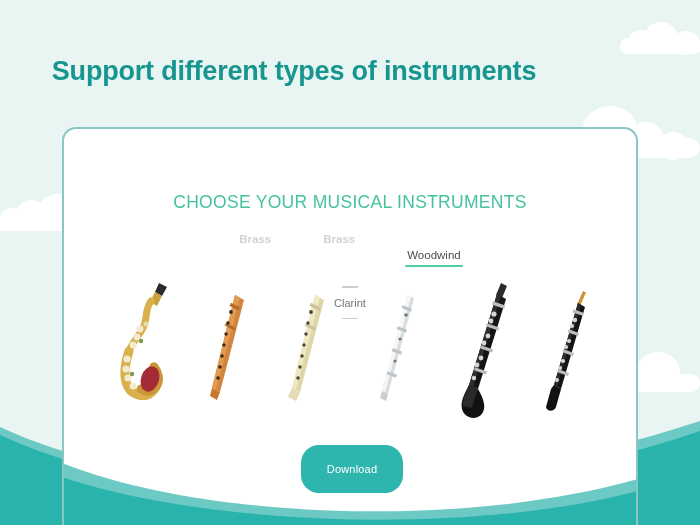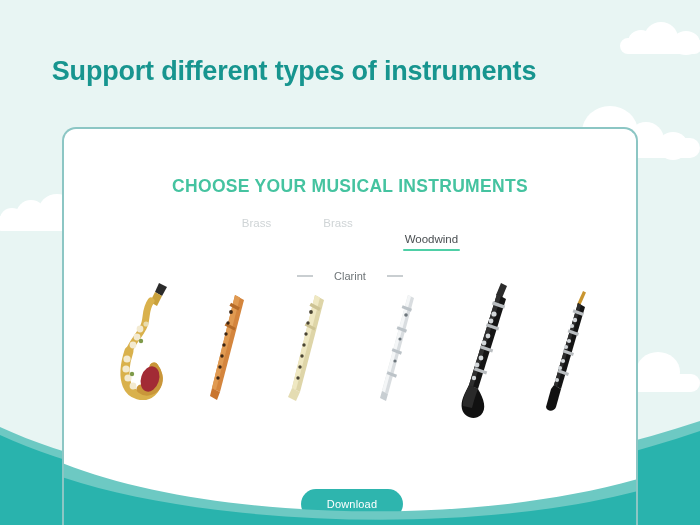--- a/index.html
+++ b/index.html
@@ -51,60 +51,60 @@
     border-radius:14px 14px 0 0;
     box-sizing:border-box;
     overflow:hidden;
   }
   #card-wave{position:absolute;left:-2px;bottom:-2px;width:576px;height:70px;}
 
   #card-title{
     text-align:center;
     color:#45c3a0;
     font-size:17.5px;
-    font-weight:bold;
+    font-weight:normal;
     letter-spacing:.3px;
-    margin-top:47px;
+    margin-top:63px;
   }
 
   #tabs{
     display:flex;justify-content:center;align-items:flex-start;
     gap:52px;margin-top:20px;
   }
   .tab{
     font-size:11.5px;color:#cfd4d6;padding-bottom:6px;
-    position:relative;cursor:pointer;
+    position:relative;cursor:pointer;font-weight:bold;
   }
   .tab.active{color:#4a4f52;font-weight:normal;margin-top:16px;}
   .tab.active:after{
     content:"";position:absolute;left:-2px;right:-2px;bottom:0;
     height:2.5px;background:#4ecfa6;border-radius:2px;
   }
 
   #subtitle-row{
     display:flex;justify-content:center;align-items:center;
-    gap:21px;margin-top:19px;
+    gap:9px;margin-top:19px;flex-direction:column;
   }
   .dash{width:16px;height:1.5px;background:#c9ced1;display:block;}
   #subtitle-text{font-size:11px;color:#6f7578;}
 
   
   #instruments{
     position:absolute;left:0;top:150px;width:576px;height:160px;
   }
   .instr{position:absolute;}
   .instr svg{display:block;}
 
   
   #download-wrap{position:absolute;left:0;top:316px;width:576px;text-align:center;}
   #download-button{
     display:inline-block;background:#2eb5ae;color:#ffffff;
     border:none;border-radius:18px;
     font-size:11px;font-family:"Liberation Sans",sans-serif;
-    padding:9px 26px;cursor:pointer;letter-spacing:.2px;margin-top:44px;
+    padding:18px 26px;cursor:pointer;letter-spacing:.2px;
   }
 
   
   #page-title{
     position:absolute;left:0;top:56px;width:588px;text-align:center;
     font-size:27px;font-weight:bold;color:#17958f;letter-spacing:-.2px;
   }
 </style>
 </head>
 <body>

